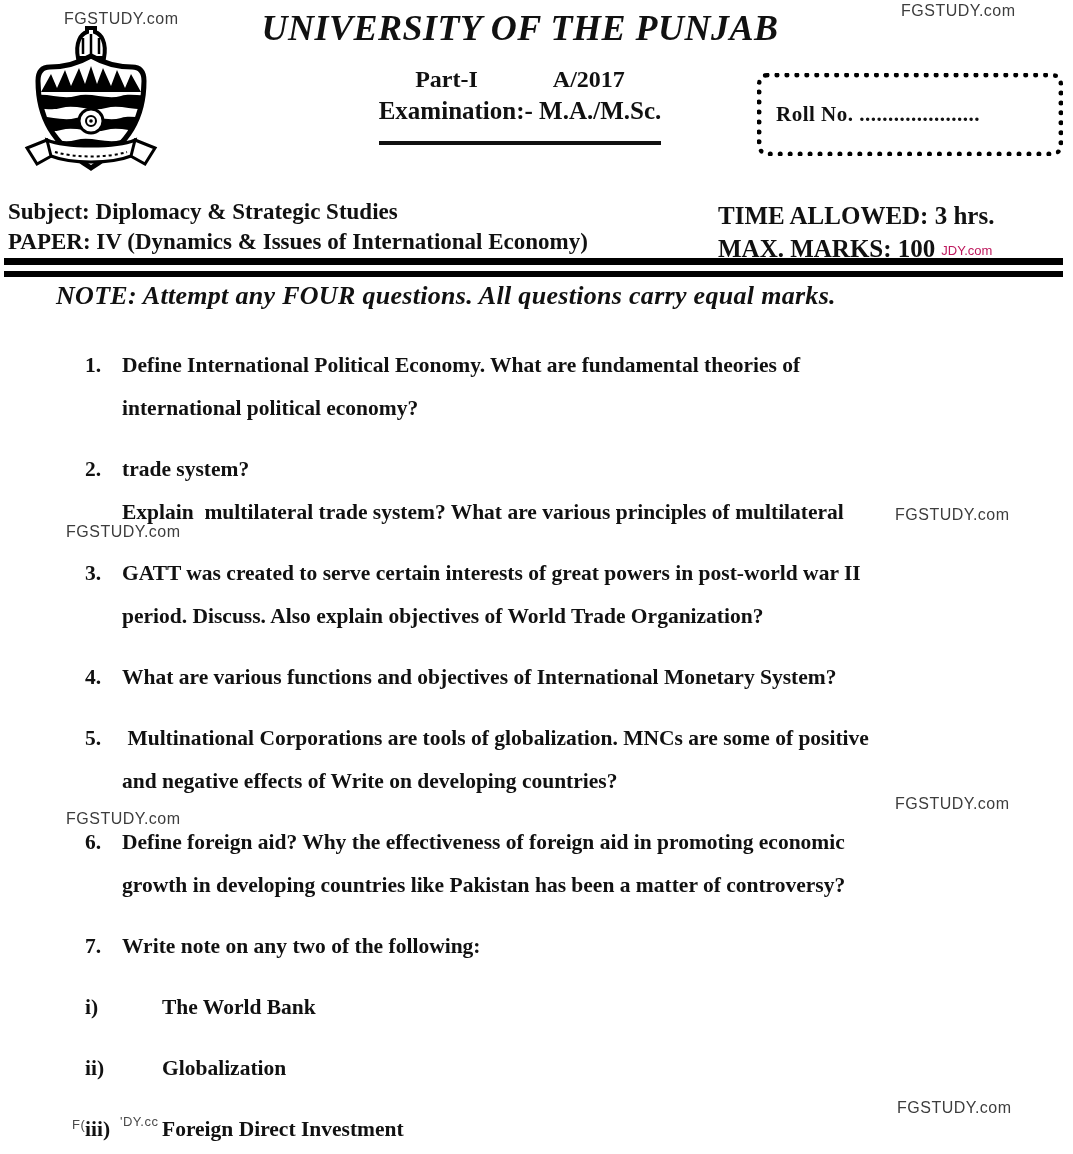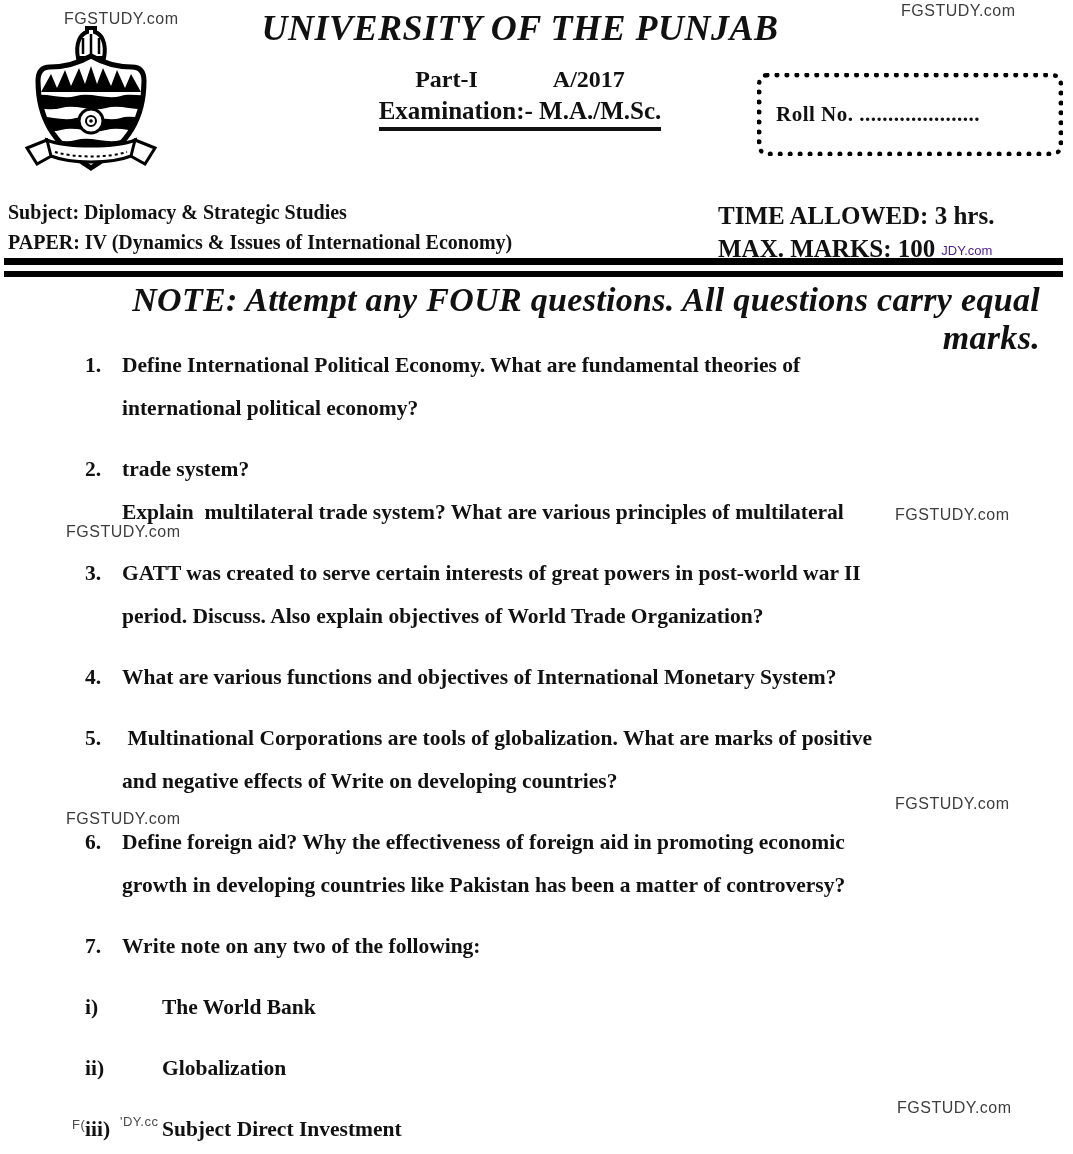--- a/index.html
+++ b/index.html
@@ -15,41 +15,41 @@
   }
   .wm-small{font-size:13px;color:#4a4a4a;}
   
   .logo{position:absolute;left:20px;top:24px;width:142px;height:152px;}
   
   .head-center{position:absolute;left:185px;top:6px;width:670px;text-align:center;}
   .uni-title{font-size:36px;font-weight:bold;letter-spacing:0.5px;line-height:44px;margin:0;font-style:italic;}
   .part-line{margin-top:16px;font-size:24px;font-weight:bold;}
   .part-gap{display:inline-block;width:75px;}
   .exam-line{margin-top:4px;font-size:25px;font-weight:bold;}
-  .exam-line span{display:inline-block;border-bottom:4px solid #111;padding-bottom:2px;}
+  .exam-line span{display:inline-block;border-bottom:4px solid #111;padding-bottom:16px;}
   
   .rollbox{
     position:absolute;left:757px;top:73px;width:306px;height:83px;
     border:5px dotted #000;border-radius:10px;box-sizing:border-box;
     display:flex;align-items:center;padding:6px 10px 6px 14px;
   }
   .rollbox span{font-size:21px;font-weight:bold;letter-spacing:0.5px;}
   
   .subject-block{position:absolute;left:8px;top:197px;width:705px;
-    font-size:20px;font-weight:bold;line-height:30px;}
+    font-size:23px;font-weight:bold;line-height:30px;}
   .time-block{position:absolute;left:718px;top:199px;width:350px;
     font-size:25px;font-weight:bold;line-height:33px;white-space:nowrap;}
-  .jdy{font-family:"Liberation Sans", sans-serif;font-size:13px;color:#4c1d95;
+  .jdy{font-family:"Liberation Sans", sans-serif;font-size:13px;color:#be185d;
     font-weight:normal;margin-left:6px;vertical-align:2px;}
   
   .rule{position:absolute;left:4px;right:10px;top:258px;height:19px;
     border-top:7px solid #000;border-bottom:6px solid #000;box-sizing:border-box;}
   
-  .note{position:absolute;left:40px;top:281px;width:1000px;
-    font-size:34px;font-weight:bold;font-style:italic;letter-spacing:0.3px;text-align:right;}
+  .note{position:absolute;left:56px;top:281px;width:1000px;
+    font-size:26px;font-weight:bold;font-style:italic;letter-spacing:0.3px;}
   
   .questions{position:absolute;left:0;top:344px;right:0;}
   .q{display:flex;margin-bottom:18px;}
   .q-num{flex:none;margin-left:85px;width:37px;font-weight:bold;font-size:21.5px;line-height:43px;}
   .sub .q-num{width:77px;}
   .q-body{flex:1;padding-right:24px;}
   .q-line{font-weight:bold;font-size:21.5px;line-height:43px;white-space:pre-wrap;}
 </style>
 </head>
 <body>
@@ -152,21 +152,21 @@
       <div class="q-num">4.</div>
       <div class="q-body">
         <div class="q-line">What are various functions and objectives of International Monetary System?</div>
         <div class="q-line"></div>
       </div>
     </div>
 
     <div class="q">
       <div class="q-num">5.</div>
       <div class="q-body">
-        <div class="q-line"> Multinational Corporations are tools of globalization. What are marks of positive</div>
+        <div class="q-line"> Multinational Corporations are tools of globalization. MNCs are some of positive</div>
         <div class="q-line">and negative effects of Write on developing countries?</div>
       </div>
     </div>
 
     <div class="q">
       <div class="q-num">6.</div>
       <div class="q-body">
         <div class="q-line">Define foreign aid? Why the effectiveness of foreign aid in promoting economic</div>
         <div class="q-line">growth in developing countries like Pakistan has been a matter of controversy?</div>
       </div>
@@ -189,18 +189,18 @@
     <div class="q sub">
       <div class="q-num">ii)</div>
       <div class="q-body">
         <div class="q-line">Globalization</div>
       </div>
     </div>
 
     <div class="q sub">
       <div class="q-num">iii)</div>
       <div class="q-body">
-        <div class="q-line">Subject Direct Investment</div>
+        <div class="q-line">Foreign Direct Investment</div>
       </div>
     </div>
 
   </div>
 </div>
 
 </body></html>

